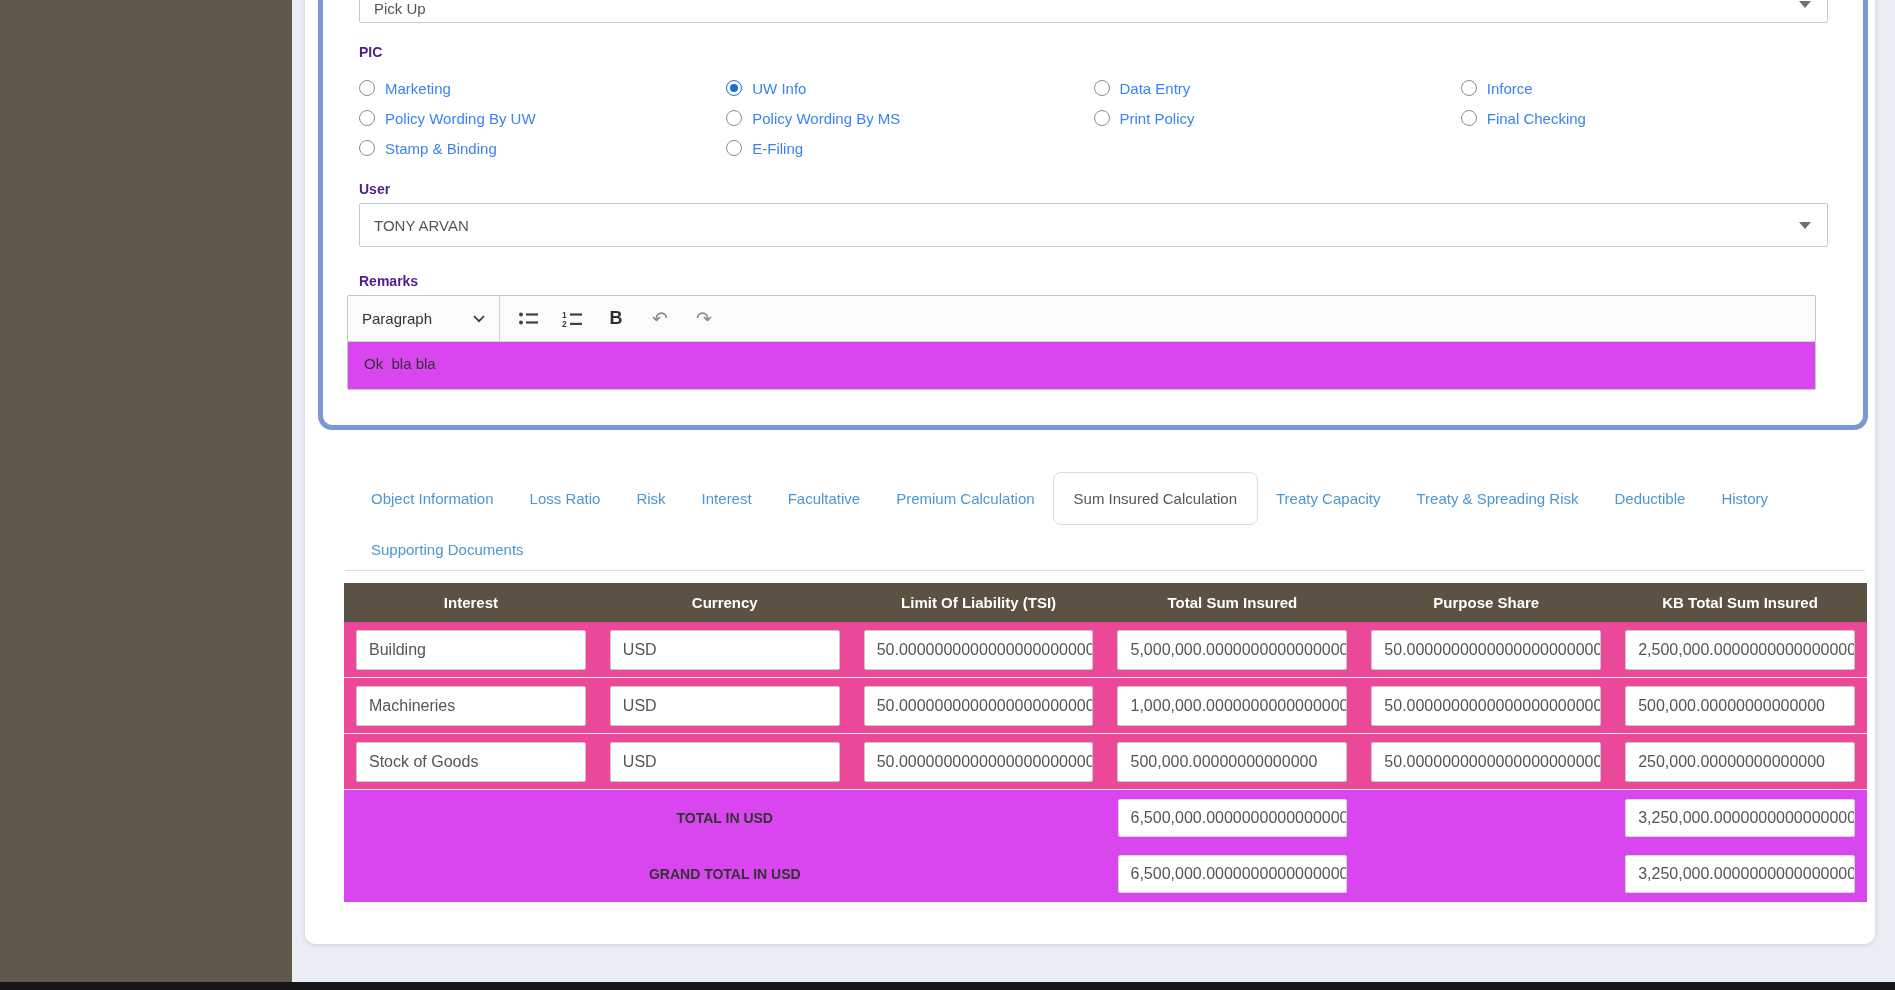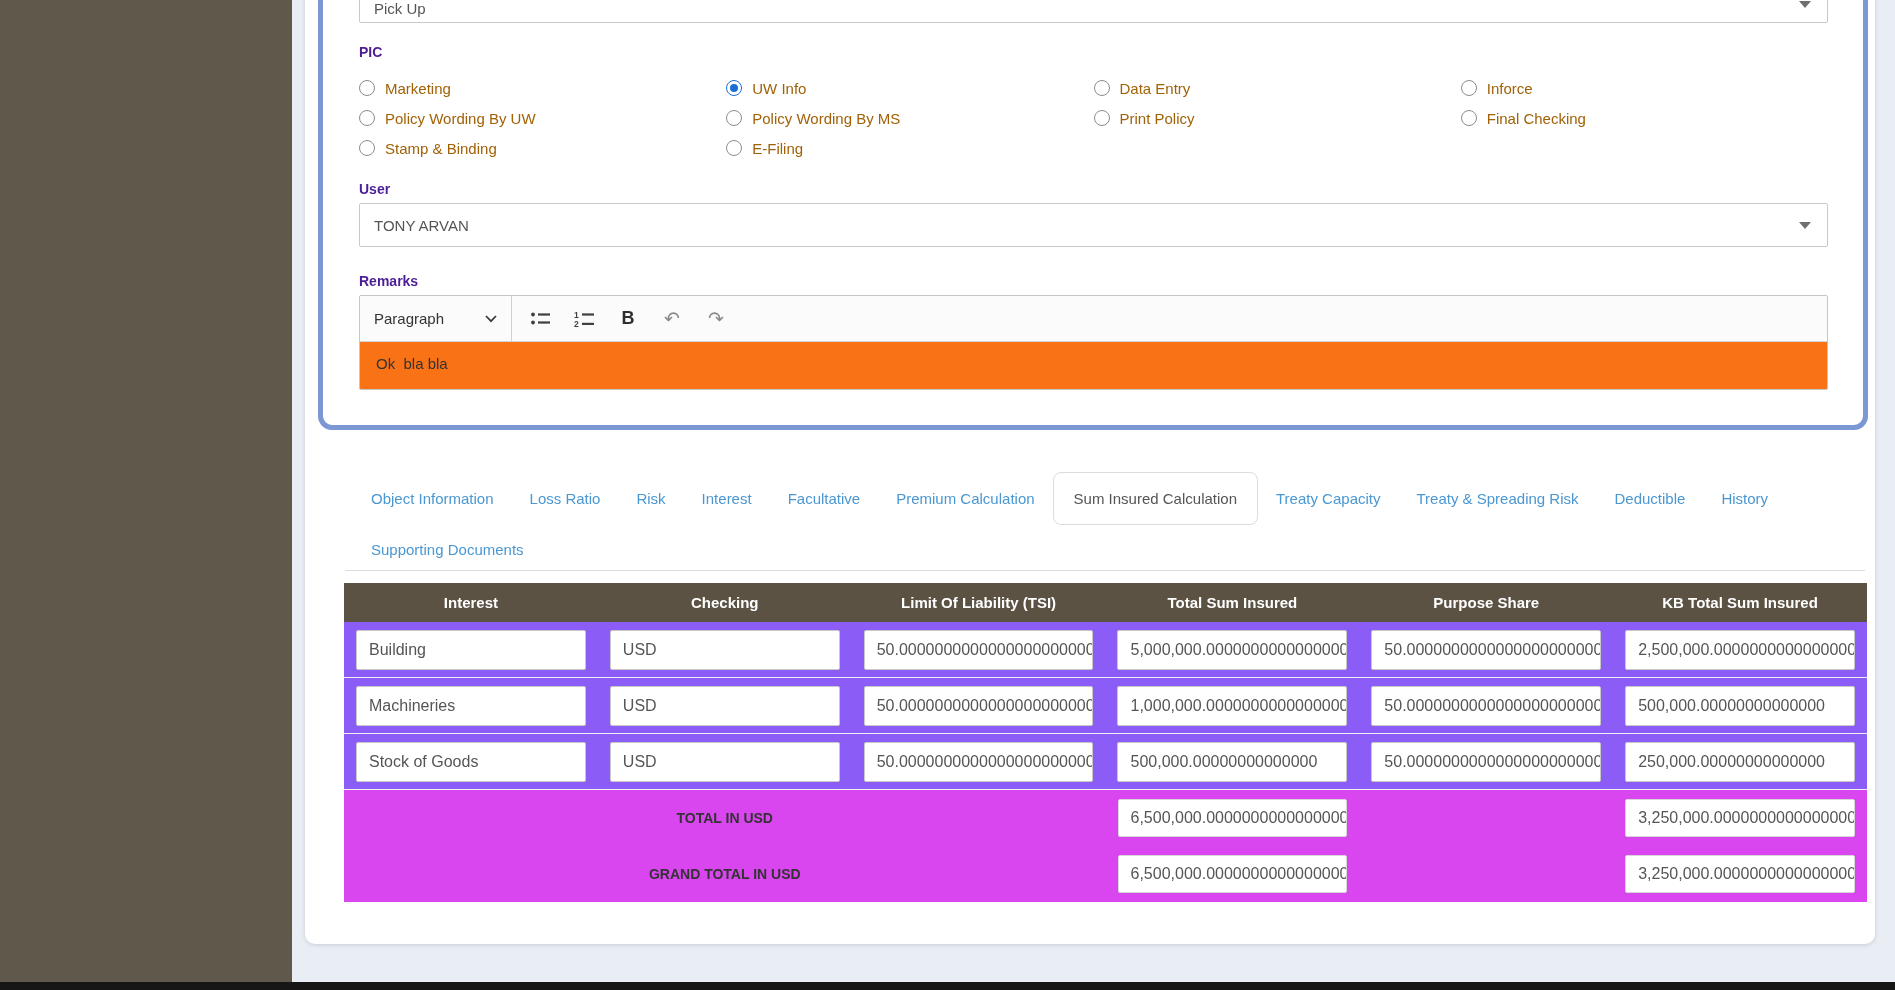--- a/index.html
+++ b/index.html
@@ -27,45 +27,45 @@
   .pickup { top:15px; height:53px; align-items:flex-end; padding-bottom:5px; }
   .pickup .select-caret { top:auto; bottom:14px; margin-top:0; }
   .usersel { top:248px; height:44px;text-align:right; }
 
   .radio-grid { position:absolute; left:36px; top:118px; width:1469px; display:grid;
                 grid-template-columns:repeat(4,1fr); grid-auto-rows:30px; align-items:center; }
   .radio-item { display:flex; align-items:center; gap:10px; cursor:pointer; }
   .radio { position:relative; width:16px; height:16px; border:1.5px solid #8c8c8c; border-radius:50%; background:#fff; flex:none; }
   .radio.selected { border-color:#1a6fd4; }
   .radio.selected::after { content:""; position:absolute; inset:3px; border-radius:50%; background:#1a6fd4; }
-  .radio-label { font-size:15px; color:#a16207; }
-
-  
-  .editor { position:absolute; left:36px; top:340px; width:1469px; height:95px; border:1px solid #c6c6c6; border-radius:2px; background:#f97316; }
+  .radio-label { font-size:15px; color:#3b82f6; }
+
+  
+  .editor { position:absolute; left:24px; top:340px; width:1469px; height:95px; border:1px solid #c6c6c6; border-radius:2px; background:#d946ef; }
   .toolbar { height:46px; border-bottom:1px solid #d6d6d6; background:#fbfbfb; display:flex; align-items:stretch; }
   .para-dd { width:152px; display:flex; align-items:center; justify-content:space-between; padding:0 14px;
              border-right:1px solid #cfcfcf; cursor:pointer; }
   .para-dd span { font-size:15px; color:#333; }
   .tb-btns { display:flex; align-items:center; gap:8px; padding-left:10px; }
   .tb-btn { width:36px; height:36px; display:flex; align-items:center; justify-content:center; cursor:pointer; border-radius:3px; }
   .tb-bold { font-size:18px; font-weight:900; color:#2f2f2f; }
   .tb-arrow { font-size:19px; color:#8a8a8a; line-height:1; }
   .editor-content { height:47px; padding:13px 16px; font-size:15px; color:#333; white-space:pre-wrap; cursor:text; }
 
   
   .tabs { position:absolute; left:48px; top:555px; width:1492px; display:flex; flex-wrap:wrap; row-gap:4px; align-items:center; }
   .tab { padding:15px 18px; font-size:15px; color:#4a97d2; cursor:pointer; white-space:nowrap; }
   .tab.active { background:#fff; border:1px solid #dcdcdc; border-radius:8px; color:#555; margin:-3px 0; padding:17px 20px; }
   .tabs-divider { position:absolute; left:40px; top:650px; width:1520px; height:1px; background:#dcdcdc; }
 
   
   .si-table { position:absolute; left:39px; top:663px; width:1523px; }
   .t-header { display:grid; grid-template-columns:repeat(6,1fr); background:#5b5243; height:39px; align-items:center; }
   .t-hcell { color:#fff; font-size:15px; font-weight:bold; text-align:center; }
-  .t-row { display:grid; grid-template-columns:repeat(6,1fr); height:56px; align-items:center; background:#8b5cf6; border-bottom:1px solid #efefef; }
+  .t-row { display:grid; grid-template-columns:repeat(6,1fr); height:56px; align-items:center; background:#ec4899; border-bottom:1px solid #efefef; }
   .cell-box { margin:0 12px; height:40px; line-height:38px; background:#fff; border:1px solid #c9c9c9; border-radius:2px;
               padding:0 12px; font-size:16px; color:#555; white-space:nowrap; overflow:hidden; }
   .t-total { display:grid; grid-template-columns:repeat(6,1fr); height:56px; align-items:center; background:#d946ef; }
   .total-label { grid-column:1/4; text-align:center; font-size:14px; font-weight:bold; color:#333; }
   .total-box { margin:0 12px; height:38px; line-height:36px; background:#fff; border:1px solid #d7d7d7; border-radius:2px;
                padding:0 12px; font-size:16px; color:#555; white-space:nowrap; overflow:hidden; }
   .tb-col4 { grid-column:4/5; } .tb-col6 { grid-column:6/7; }
 
   svg { display:block; }
 </style>
@@ -193,21 +193,21 @@
         <div class="tab">Treaty &amp; Spreading Risk</div>
         <div class="tab">Deductible</div>
         <div class="tab">History</div>
         <div class="tab">Supporting Documents</div>
       </div>
     <div class="tabs-divider"></div>
 
     <div class="si-table">
       <div class="t-header" id="tHeader">
           <div class="t-hcell">Interest</div>
-          <div class="t-hcell">Checking</div>
+          <div class="t-hcell">Currency</div>
           <div class="t-hcell">Limit Of Liability (TSI)</div>
           <div class="t-hcell">Total Sum Insured</div>
           <div class="t-hcell">Purpose Share</div>
           <div class="t-hcell">KB Total Sum Insured</div>
         </div>
       <div id="tBody">
           <div class="t-row">
             <div class="cell-box">Building</div>
             <div class="cell-box">USD</div>
             <div class="cell-box">50.000000000000000000000000</div>

